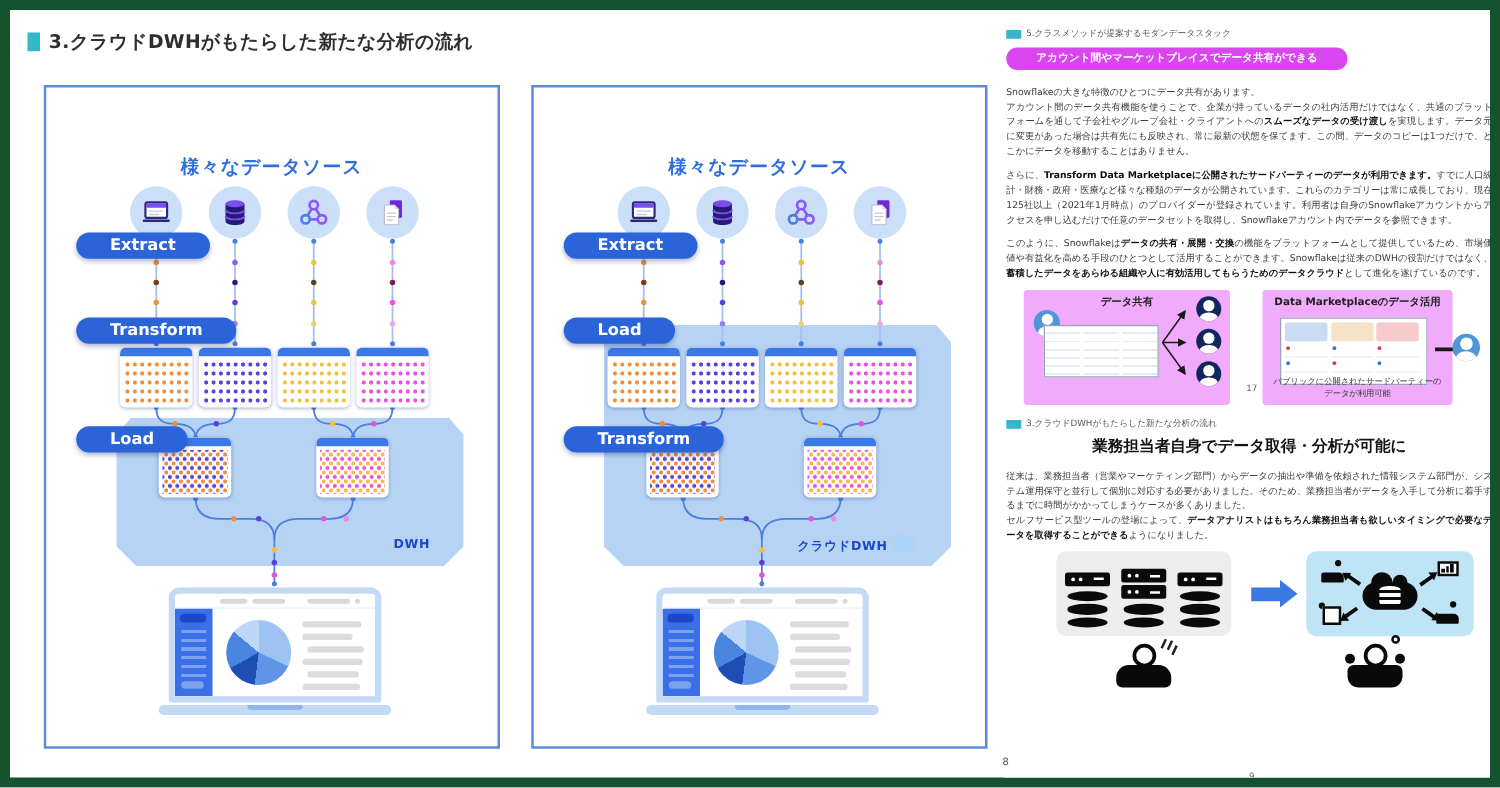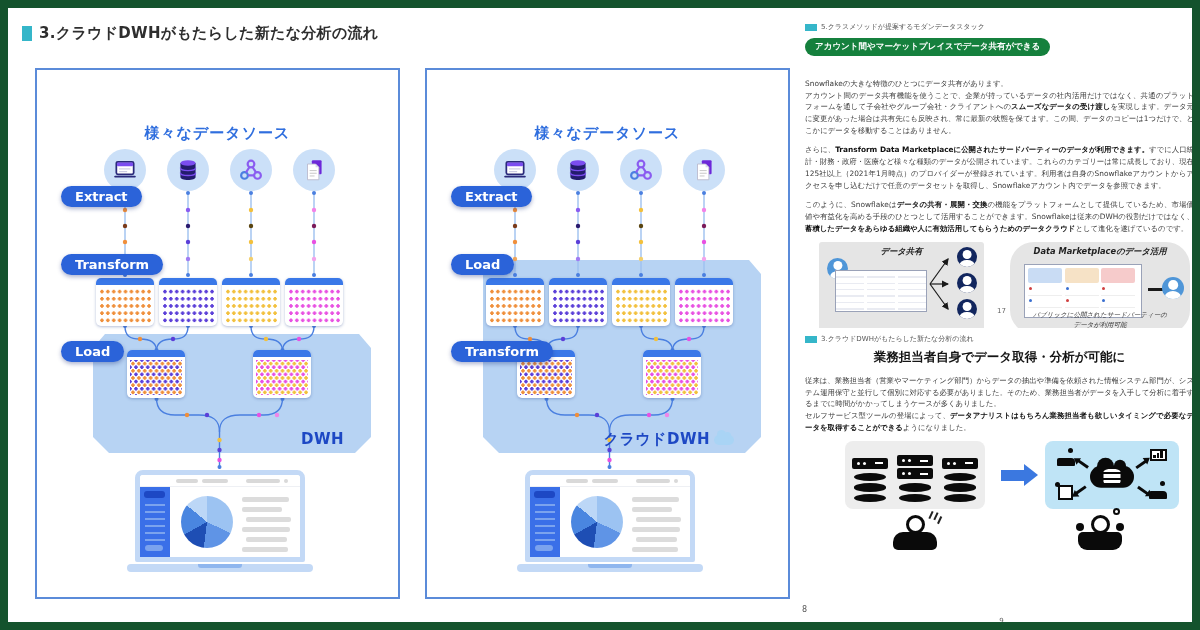--- a/index.html
+++ b/index.html
@@ -10,25 +10,25 @@
   .main-title { position:absolute; left:14px; top:16px; display:flex; align-items:center; gap:7px; }
   .bullet-teal { width:10px; height:15px; background:#35b6c9; }
   .main-title span { font-size:15px; font-weight:bold; color:#2e2e2e; letter-spacing:.3px; }
 
   
   .panel { position:absolute; top:60px; width:365px; height:531px; background:#fff; border:2px solid #5b8bd9; }
   .panel-header { position:absolute; left:-1px; top:-1px; right:-1px; height:42px; background:#2f6ede; color:#fff;
     display:flex; align-items:center; justify-content:center; font-size:21px; font-weight:bold; letter-spacing:1px; }
   .sources-title { position:absolute; top:54px; left:0; right:0; text-align:center; color:#2f6ede; font-weight:bold; font-size:15px; letter-spacing:1px; }
   .icon-circle { position:absolute; top:79px; width:42px; height:42px; border-radius:50%; background:#cbe0f8; display:flex; align-items:center; justify-content:center; }
-  .pill { position:absolute; left:24px; background:#2b63d9; color:#fff; font-weight:bold; font-size:13px; padding:3px 14px;
+  .pill { position:absolute; left:24px; background:#2b63d9; color:#fff; font-weight:bold; font-size:13px; padding:3px 27px;
     border-radius:13px; box-shadow:0 2px 4px rgba(20,40,120,.35); z-index:6; }
   .dwh-box { position:absolute; left:56px; width:278px; background:#b7d3f3; z-index:1;
     clip-path:polygon(12px 0,calc(100% - 12px) 0,100% 14px,100% calc(100% - 16px),calc(100% - 16px) 100%,16px 100%,0 calc(100% - 16px),0 14px); }
-  .dwh-label { position:absolute; top:360px; right:54px; font-size:15px; font-weight:bold; color:#1d48c4; letter-spacing:.5px; z-index:5; display:flex; align-items:center; gap:4px;margin-left:35px; }
+  .dwh-label { position:absolute; top:360px; right:54px; font-size:10px; font-weight:bold; color:#1d48c4; letter-spacing:.5px; z-index:5; display:flex; align-items:center; gap:4px;margin-left:35px; }
   .cloud-glyph { width:20px; height:10px; background:#a9d4f5; border-radius:6px; position:relative; }
   .cloud-glyph::before { content:""; position:absolute; left:3px; top:-5px; width:9px; height:9px; background:#a9d4f5; border-radius:50%; }
   .cloud-glyph::after { content:""; position:absolute; right:3px; top:-3px; width:7px; height:7px; background:#a9d4f5; border-radius:50%; }
   .plumb { position:absolute; left:0; top:0; z-index:3; }
 
   .dtable { position:absolute; width:58px; height:48px; background:#fff; border-radius:5px; box-shadow:0 1px 3px rgba(40,70,140,.35); overflow:hidden; z-index:4; }
   .dtable::before { content:""; display:block; height:7px; background:#3a78e8; }
   .dtable::after { content:""; position:absolute; left:3px; right:3px; top:10px; bottom:3px;
     background-image:radial-gradient(circle,var(--c1) 1.5px,transparent 1.8px); background-size:5.9px 7.2px; }
   .dtable.mix::after { background-image:radial-gradient(circle,var(--c1) 1.5px,transparent 1.8px),radial-gradient(circle,var(--c2) 1.5px,transparent 1.8px);
@@ -52,31 +52,31 @@
   .lap-lines i { display:block; height:4.5px; border-radius:2px; background:#dcdcdc; margin-bottom:5.5px; }
   .lap-lines i:nth-child(1){width:92%;} .lap-lines i:nth-child(2){width:78%;} .lap-lines i:nth-child(3){width:88%; margin-left:8%;}
   .lap-lines i:nth-child(4){width:95%;} .lap-lines i:nth-child(5){width:80%; margin-left:8%;} .lap-lines i:nth-child(6){width:90%;}
   .lap-base { width:186px; height:8px; margin-left:-8px; background:#c3d9f6; border-radius:4px; position:relative; margin-top:2px; }
   .lap-notch { position:absolute; left:50%; transform:translateX(-50%); top:0; width:44px; height:4px; background:#8fb6ee; border-radius:0 0 3px 3px; }
 
   
   .doc-page { position:absolute; left:795px; width:397px; background:#fff; font-size:7.4px; color:#3a3a3a; padding:0 6px 0 2px; }
   .doc-header { display:flex; align-items:center; gap:4px; font-size:7px; color:#555; margin:6px 0 5px; }
   .bullet-teal-sm { width:12px; height:7px; background:#35b6c9; flex:none; }
-  .badge { display:inline-block; background:#15803d; color:#fff; font-size:8.5px; font-weight:bold; padding:3px 10px; border-radius:10px; margin:1px 0 22px; }
+  .badge { display:inline-block; background:#d946ef; color:#fff; font-size:8.5px; font-weight:bold; padding:3px 24px; border-radius:10px; margin:1px 0 12px; }
   p.body { margin:0 0 8px; line-height:1.58; text-align:justify; }
   .b { font-weight:bold; color:#101010; }
   .doc-title { text-align:center; font-size:12.5px; font-weight:bold; color:#141414; margin:2px 0 9px; }
   .pagenum { position:absolute; bottom:5px; left:0; right:0; text-align:center; font-size:7px; color:#666; }
   .pagenum-left { position:absolute; font-size:8px; color:#555; left:794px; top:597px; }
 
   
   .figrow { display:flex; margin:4px 0 0 14px; gap:26px; }
-  .fig-box { background:#e5e5e5; border-radius:3px; position:relative; height:92px;font-style:italic; }
-  .fig-box.f1 { width:165px; } .fig-box.f2 { width:180px;border-radius:24px; }
+  .fig-box { background:#f0abfc; border-radius:3px; position:relative; height:92px; }
+  .fig-box.f1 { width:165px; } .fig-box.f2 { width:152px; }
   .fig-title { text-align:center; font-size:8.3px; font-weight:bold; color:#1f1f1f; padding-top:4px; }
   .fig-cap { position:absolute; bottom:4px; left:0; right:0; text-align:center; font-size:6.6px; line-height:1.45; color:#333; white-space:pre-line; }
   .avatar { border-radius:50%; background:#12265e; position:relative; overflow:hidden; flex:none; }
   .avatar::before { content:""; position:absolute; top:13%; left:50%; transform:translateX(-50%); width:44%; height:44%; background:#fff; border-radius:50%; }
   .avatar::after { content:""; position:absolute; top:63%; left:50%; transform:translateX(-50%); width:74%; height:52%; background:#fff; border-radius:50%; }
   .avatar.blue { background:#4f96d8; }
   .shot { position:absolute; left:16px; top:28px; width:92px; height:42px; border:1px solid #9aa2b8;
     background:repeating-linear-gradient(to right,transparent 0 28px,#fff 28px 31px),repeating-linear-gradient(to bottom,#fff 0 5px,#e9ebf2 5px 6.5px); background-color:#fff; }
   .shot2 { position:absolute; left:14px; top:22px; width:118px; height:54px; border:1px solid #9aa2b8; background:#fff; padding:3px; display:flex; flex-wrap:wrap; gap:2.5px; align-content:flex-start; }
   .card { width:34px; height:15px; border-radius:2px; }

